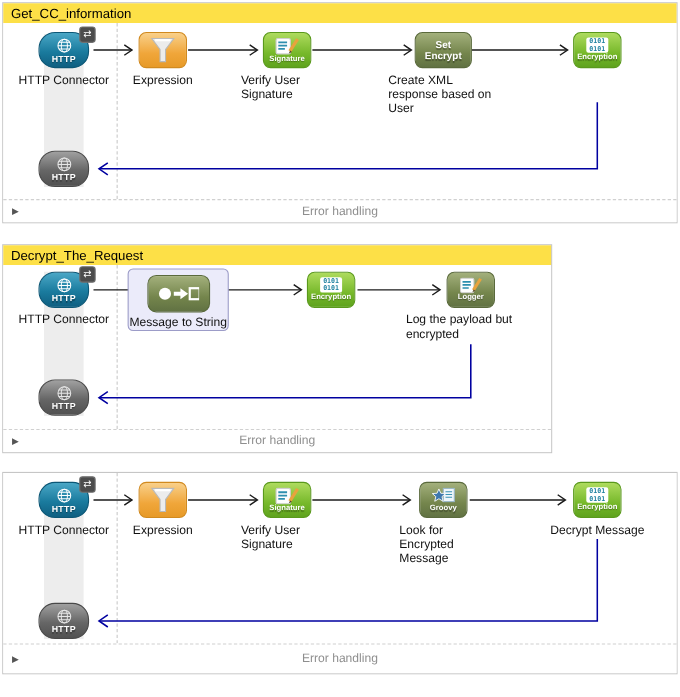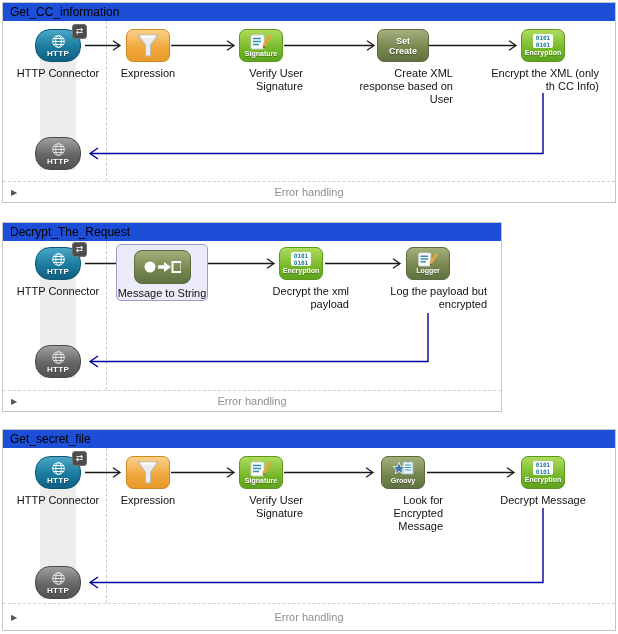--- a/index.html
+++ b/index.html
@@ -7,36 +7,36 @@
     width:618px; height:634px; position:relative; background:#ffffff;
     font-family:"Liberation Sans","DejaVu Sans",sans-serif;
     -webkit-font-smoothing:antialiased;
   }
   .flow { position:absolute; left:2px; border:1px solid #c6c6c6; background:#fff; }
   #flow1 { top:2px;   width:612px; }
   #flow2 { top:222px; width:498px; }
   #flow3 { top:429px; width:612px; }
 
   .flow-header {
-    height:18px; box-sizing:border-box; background:#1d4ed8;
+    height:18px; box-sizing:border-box; background:#fde047;
     font-size:12px; color:#000; padding:2px 7px 0; line-height:15px;
   }
   .flow-body { position:relative; background:#fff; overflow:hidden; }
   #flow1 .flow-body { height:160px; }
   #flow2 .flow-body { height:149px; }
   #flow3 .flow-body { height:155px; }
 
   .sep { position:absolute; top:0; bottom:0; left:103px; width:0; border-left:1px dashed #c9c9c9; }
   .band { position:absolute; left:37px; width:36px; background:#ededed; }
   #flow1 .band { top:10px; height:139px; }
   #flow2 .band { top:6px;  height:131px; }
   #flow3 .band { top:10px; height:141px; }
 
   .comp { position:absolute; display:flex; flex-direction:column; align-items:center; transform:translateX(-50%); }
-  .comp-label { margin-top:5px; font-size:11px; color:#111; text-align:right; line-height:13px; }
+  .comp-label { margin-top:5px; font-size:11px; color:#111; text-align:left; line-height:13px; }
 
   
   .ic { position:relative; display:flex; flex-direction:column; align-items:center; justify-content:center; box-sizing:border-box; z-index:2; }
   .ic-http { width:46px; height:33px; border-radius:15px; }
   .http-blue { background:linear-gradient(#4aa7c6,#1a7b9e 55%,#0f5f81); border:1px solid #0c5776; }
   .http-gray { background:linear-gradient(#a0a0a0,#666666 55%,#515151); border:1px solid #494949; }
   .ic-sq { width:44px; height:33px; border-radius:7px; }
   .green  { background:linear-gradient(#aedb5e,#76b82a 60%,#5fa31e); border:1px solid #5a991c; }
   .olive  { background:linear-gradient(#a3b07c,#74854c 60%,#617243); border:1px solid #5a6a3c; }
   .orange { background:linear-gradient(#f9d08a,#f0a63a 60%,#e79a28); border:1px solid #d18a1f; }
@@ -131,34 +131,33 @@
             <path d="M13.8 12 L12.5 14.6 L15.4 13.2 Z" fill="#5a4a2a"></path>
           </svg>
         <span class="ic-label">Signature</span>
       </div>
       <div class="comp-label">Verify User Signature</div>
     </div>
 
     <div class="comp" style="left:400px; top:8px; width:100px;">
       <div class="ic ic-sq olive" style="width:52px;">
         <span class="ic-label sp-label">Set</span>
-        <span class="ic-label sp-label">Create</span>
+        <span class="ic-label sp-label">Encrypt</span>
       </div>
       <div class="comp-label">Create XML response based on User</div>
     </div>
 
     <div class="comp" style="left:540px; top:8px; width:112px;">
       <div class="ic ic-sq green">
         <span class="bits">
             <span>0101</span>
             <span>0101</span>
           </span>
         <span class="ic-label">Encryption</span>
       </div>
-      <div class="comp-label">Encrypt the XML (only th CC Info)</div>
     </div>
 
     <div class="comp" style="left:55px; top:116px;">
       <div class="ic ic-http http-gray">
         <svg width="15" height="15" viewBox="0 0 16 16">
             <g fill="none" stroke="#e6e6e6" stroke-width="1">
               <circle cx="8" cy="8" r="6.2"></circle>
               <ellipse cx="8" cy="8" rx="3" ry="6.2"></ellipse>
               <path d="M1.8 8 H14.2 M2.6 4.8 H13.4 M2.6 11.2 H13.4"></path>
             </g>
@@ -221,21 +220,20 @@
     </div>
 
     <div class="comp" style="left:298px; top:6px; width:96px;">
       <div class="ic ic-sq green">
         <span class="bits">
             <span>0101</span>
             <span>0101</span>
           </span>
         <span class="ic-label">Encryption</span>
       </div>
-      <div class="comp-label">Decrypt the xml payload</div>
     </div>
 
     <div class="comp" style="left:425px; top:6px; width:118px;">
       <div class="ic ic-sq olive">
         <svg width="22" height="15" viewBox="0 0 22 16">
             <rect x="1" y="1" width="13" height="14" rx="1.5" fill="#fdfdfd" stroke="#cfcfcf"></rect>
             <path d="M3 4.5 H11 M3 7.5 H11 M3 10.5 H9" stroke="#2e8fae" stroke-width="1.6"></path>
             <path d="M20.5 1.5 L13.5 12.5" stroke="#e8a33d" stroke-width="3"></path>
             <path d="M13.8 12 L12.5 14.6 L15.4 13.2 Z" fill="#5a4a2a"></path>
           </svg>
@@ -257,21 +255,20 @@
       </div>
     </div>
   </div>
   <div class="error-bar">
     <span class="tri">▶</span>
     <span class="error-label">Error handling</span>
   </div>
 </div>
 
 <div class="flow" id="flow3">
-  <div class="flow-header"><span>Get_secret_file</span></div>
   <div class="flow-body">
     <div class="band"></div>
     <div class="sep"></div>
 
     <svg class="wires" width="612" height="155">
       <g stroke="#1a1a1a" stroke-width="1.3" fill="none">
         <path d="M82 24.5 H116"></path>
           <path d="M110 19.8 L117 24.5 L110 29.2"></path>
         <path d="M168 24.5 H230"></path>
           <path d="M224 19.8 L231 24.5 L224 29.2"></path>

